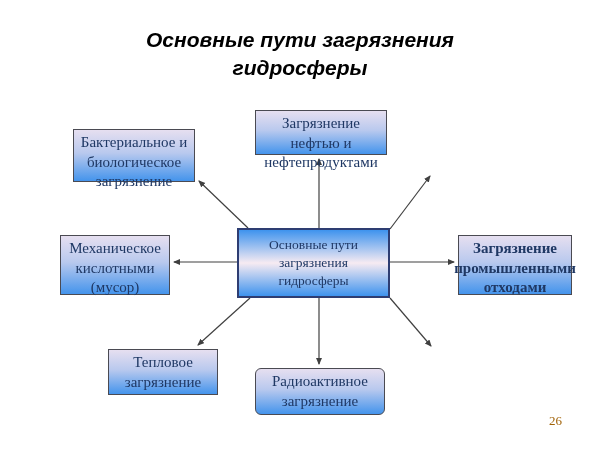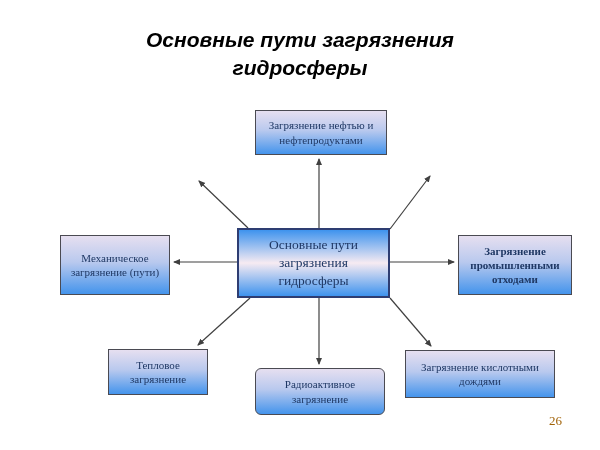--- a/index.html
+++ b/index.html
@@ -21,25 +21,24 @@
     font-style:italic;
     font-size:21px;
     line-height:1.35;
     color:var(--title-color,#000);
     letter-spacing:0px;
   }
   .node{
     position:absolute;
     box-sizing:border-box;
     display:flex;
-    align-items:center;
     justify-content:center;
     text-align:center;
     padding:3px 6px;
-    font-size:11px;
+    font-size:15px;
     line-height:1.3;
     color:var(--box-text,#1f3864);
     border:1px solid var(--box-border,#4a4a52);
     background:linear-gradient(180deg, var(--outer-top,#e6dff0) 0%, #b9c9ee 45%, var(--outer-bottom,#4494ec) 100%);
   }
   .node-center{
     position:absolute;
     box-sizing:border-box;
     display:flex;
     align-items:center;
@@ -52,21 +51,21 @@
     border:2px solid var(--center-border,#2e3d72);
     background:linear-gradient(180deg, var(--center-blue,#3e93ee) 0%, var(--center-mid,#f7ebf2) 50%, var(--center-blue,#3e93ee) 100%);
   }
   
   .pos-bacterial   {left:73px;  top:129px; width:122px; height:53px;}
   .pos-oil         {left:255px; top:110px; width:132px; height:45px;}
   .pos-sewage      {left:405px; top:128px; width:140px; height:45px;}
   .pos-mechanical  {left:60px;  top:235px; width:110px; height:60px;}
   .pos-center      {left:237px; top:228px; width:153px; height:70px;}
   .pos-industrial  {left:458px; top:235px; width:114px; height:60px;font-weight:bold;}
-  .pos-thermal     {left:108px; top:349px; width:100px; height:46px;}
+  .pos-thermal     {left:108px; top:349px; width:110px; height:46px;}
   .pos-radioactive {left:255px; top:368px; width:130px; height:47px;border-radius:6px;}
   .pos-acid        {left:405px; top:350px; width:150px; height:48px;}
 
   .arrows{position:absolute;left:0;top:0;width:600px;height:450px;pointer-events:none;}
   .arrow{stroke:var(--arrow,#404040);stroke-width:1.2;fill:none;}
   .arrowhead{fill:var(--arrow,#404040);}
 
   .page-number{
     position:absolute;
     top:413px;right:38px;
@@ -91,45 +90,45 @@
     <line class="arrow" x1="248" y1="228" x2="199" y2="181" marker-end="url(#ah)"></line>
     <line class="arrow" x1="319" y1="228" x2="319" y2="159" marker-end="url(#ah)"></line>
     <line class="arrow" x1="390" y1="229" x2="430" y2="176" marker-end="url(#ah)"></line>
     <line class="arrow" x1="237" y1="262" x2="174" y2="262" marker-end="url(#ah)"></line>
     <line class="arrow" x1="390" y1="262" x2="454" y2="262" marker-end="url(#ah)"></line>
     <line class="arrow" x1="250" y1="298" x2="198" y2="345" marker-end="url(#ah)"></line>
     <line class="arrow" x1="319" y1="298" x2="319" y2="364" marker-end="url(#ah)"></line>
     <line class="arrow" x1="390" y1="298" x2="431" y2="346" marker-end="url(#ah)"></line>
   </svg>
 
+  <div class="node pos-bacterial">
+    <span>Бактериальное и биологическое загрязнение</span>
+  </div>
 
   <div class="node pos-oil">
     <span>Загрязнение нефтью и нефтепродуктами</span>
   </div>
 
 
   <div class="node pos-mechanical">
-    <span>Механическое загрязнение (пути)</span>
+    <span>Механическое кислотными (мусор)</span>
   </div>
 
   <div class="node-center pos-center">
     <span>Основные пути загрязнения гидросферы</span>
   </div>
 
   <div class="node pos-industrial">
     <span>Загрязнение промышленными отходами</span>
   </div>
 
   <div class="node pos-thermal">
     <span>Тепловое загрязнение</span>
   </div>
 
   <div class="node pos-radioactive">
     <span>Радиоактивное загрязнение</span>
   </div>
 
-  <div class="node pos-acid">
-    <span>Загрязнение кислотными дождями</span>
-  </div>
 
   <div class="page-number">26</div>
 
 </div>
 
 </body></html>

